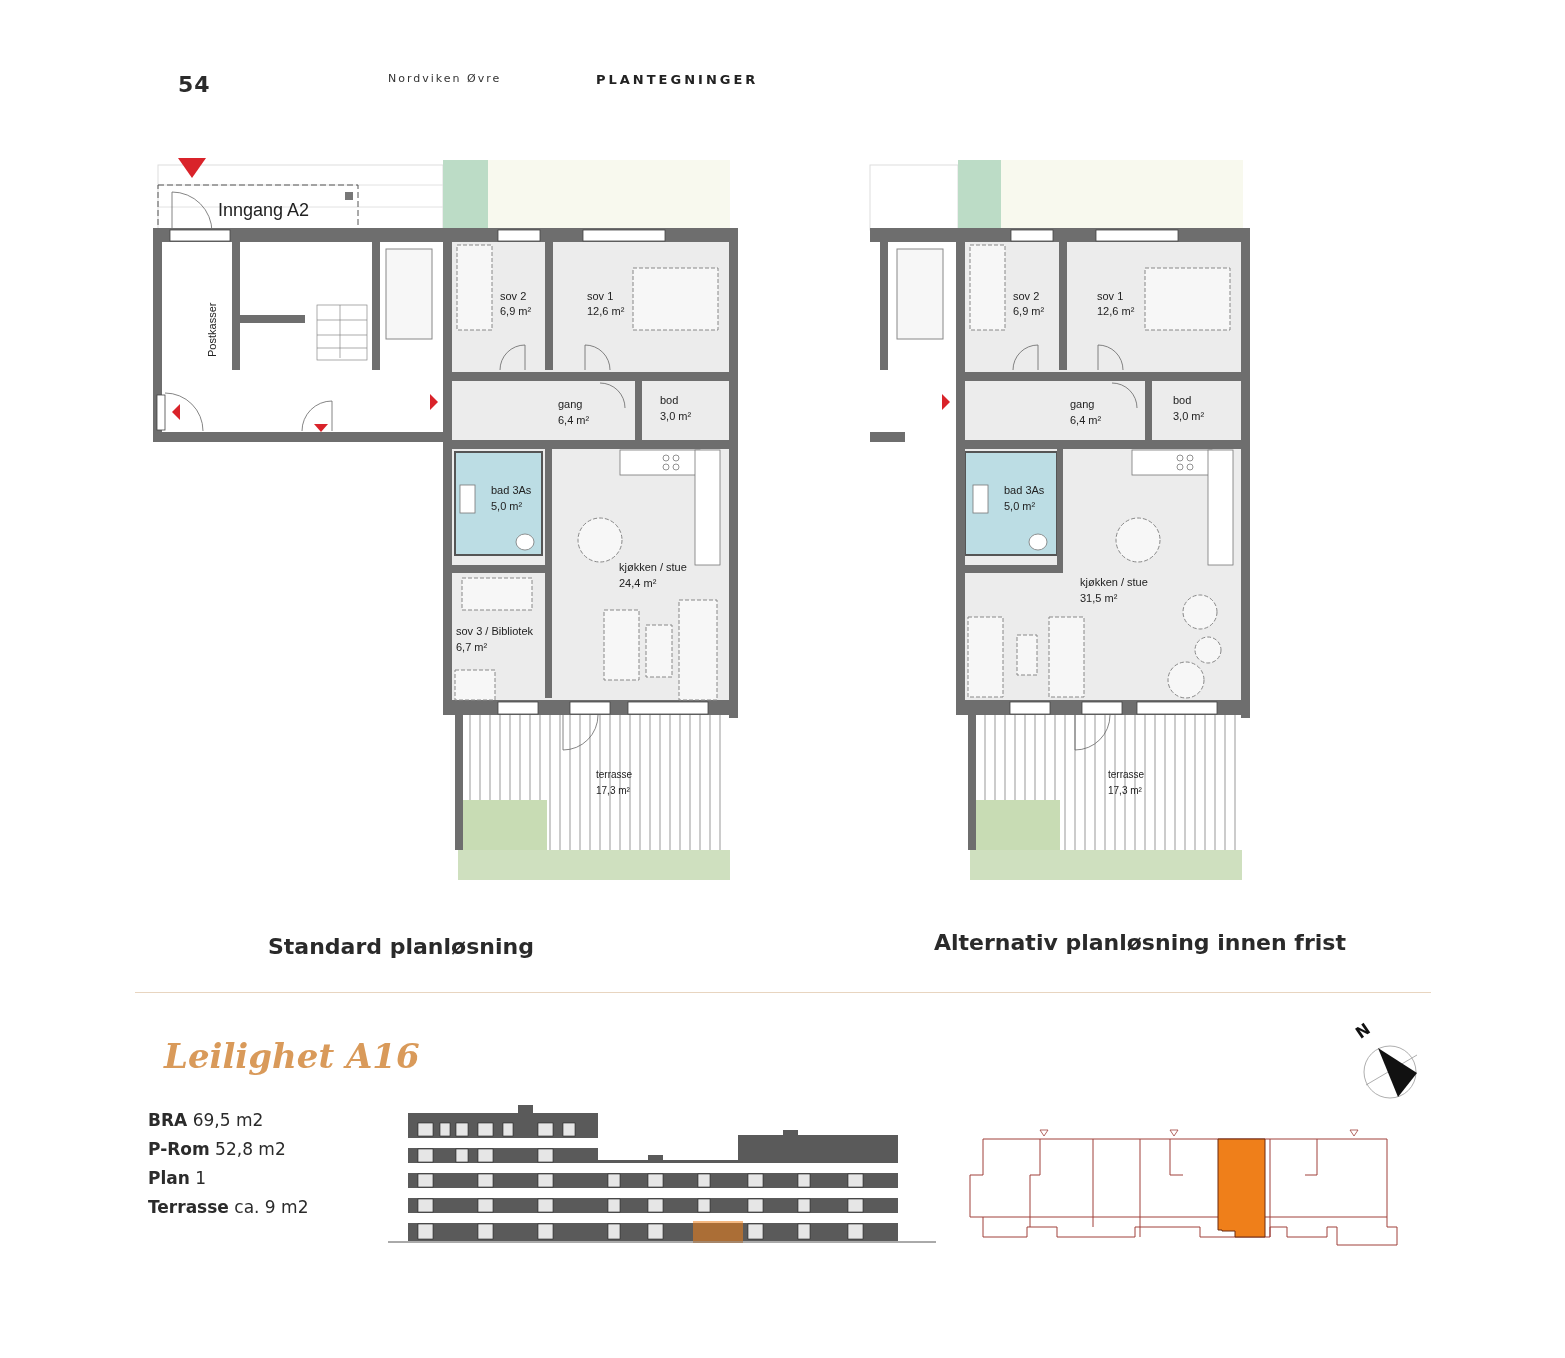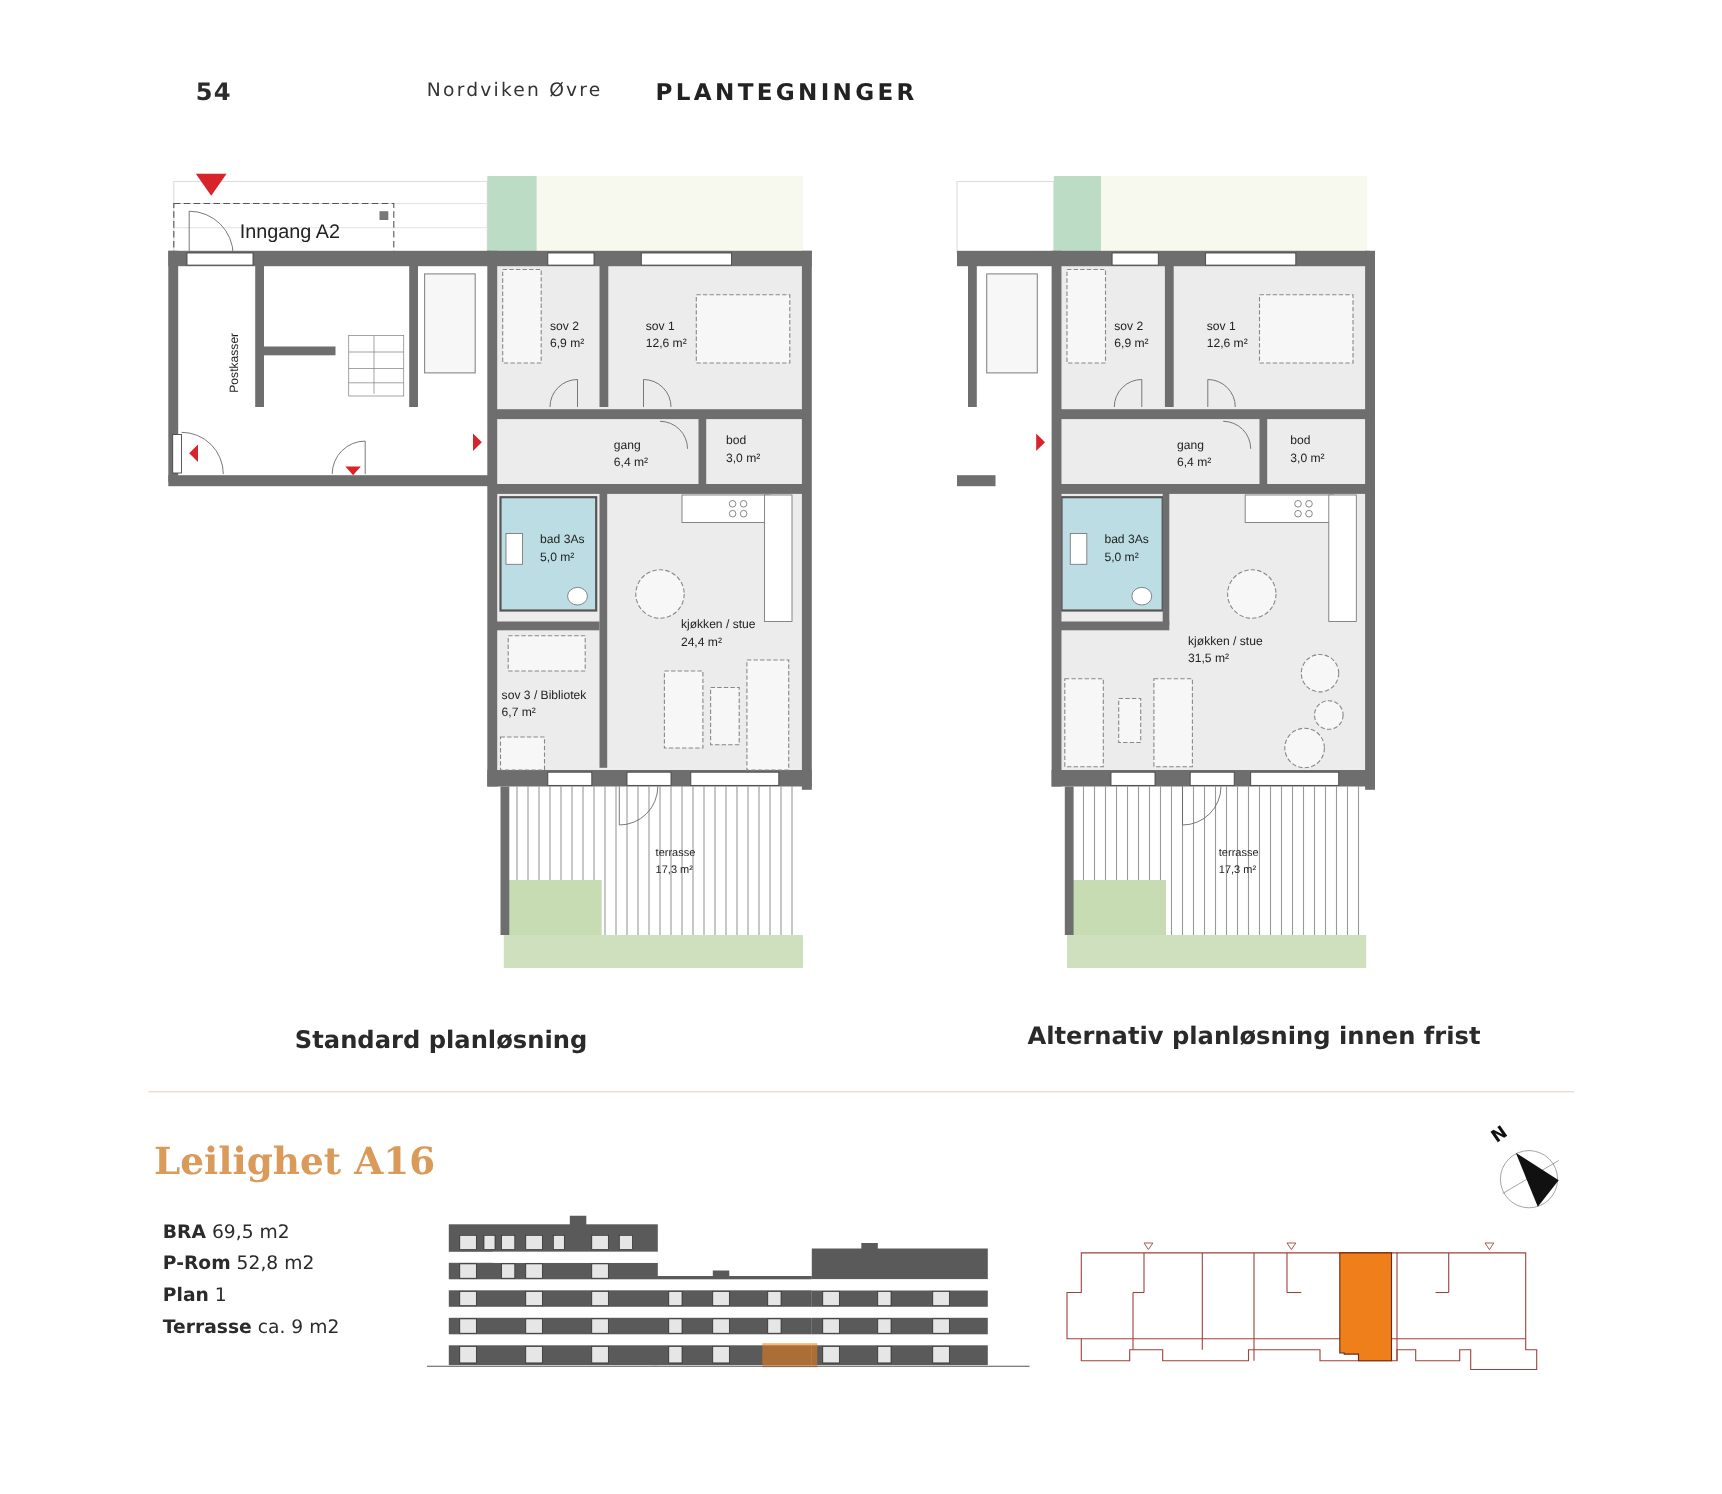--- a/index.html
+++ b/index.html
@@ -1,24 +1,24 @@
 <!DOCTYPE html>
 <html><head>
 <meta charset="utf-8">
 <style>
   html,body{margin:0;padding:0;background:#fff;}
   body{width:1565px;height:1358px;position:relative;overflow:hidden;font-family:"DejaVu Sans",sans-serif;color:#2b2b2b;}
   .abs{position:absolute;}
   .pnum{left:178px;top:72px;font-weight:bold;font-size:22px;letter-spacing:1px;}
-  .ptitle{left:388px;top:72px;font-size:17px;letter-spacing:2px;color:#333;}
-  .psec{left:596px;top:72px;font-size:21px;font-weight:bold;letter-spacing:3px;color:#222;}
+  .ptitle{left:388px;top:72px;font-size:11px;letter-spacing:2px;color:#333;}
+  .psec{left:596px;top:72px;font-size:13px;font-weight:bold;letter-spacing:3px;color:#222;}
   .plan{position:absolute;}
   .caption{font-weight:bold;font-size:22px;color:#2a2a2a;}
   .divider{left:135px;top:992px;width:1296px;height:1px;background:#e8d5c0;}
-  .apt-title{left:140px;top:1036px;font-family:"DejaVu Serif",serif;font-weight:bold;font-size:34px;color:#d99a5a;}
+  .apt-title{left:164px;top:1036px;font-family:"DejaVu Serif",serif;font-weight:bold;font-size:34px;color:#d99a5a;font-style:italic;}
   .specs{left:148px;top:1106px;font-size:17px;line-height:29px;}
   .specs b{font-weight:bold;}
   .rl{font-family:"Liberation Sans",sans-serif;font-size:11px;fill:#222;}
 </style>
 </head>
 <body>
 
 <div class="abs pnum">54</div>
 <div class="abs ptitle">Nordviken Øvre</div>
 <div class="abs psec">PLANTEGNINGER</div>

